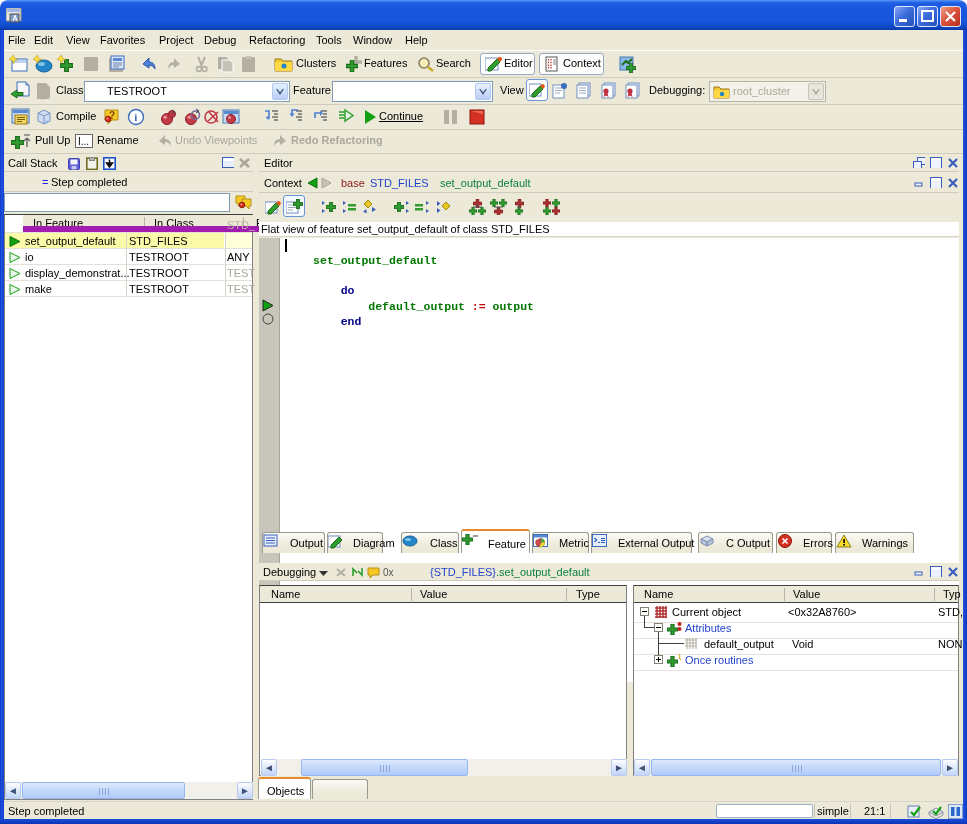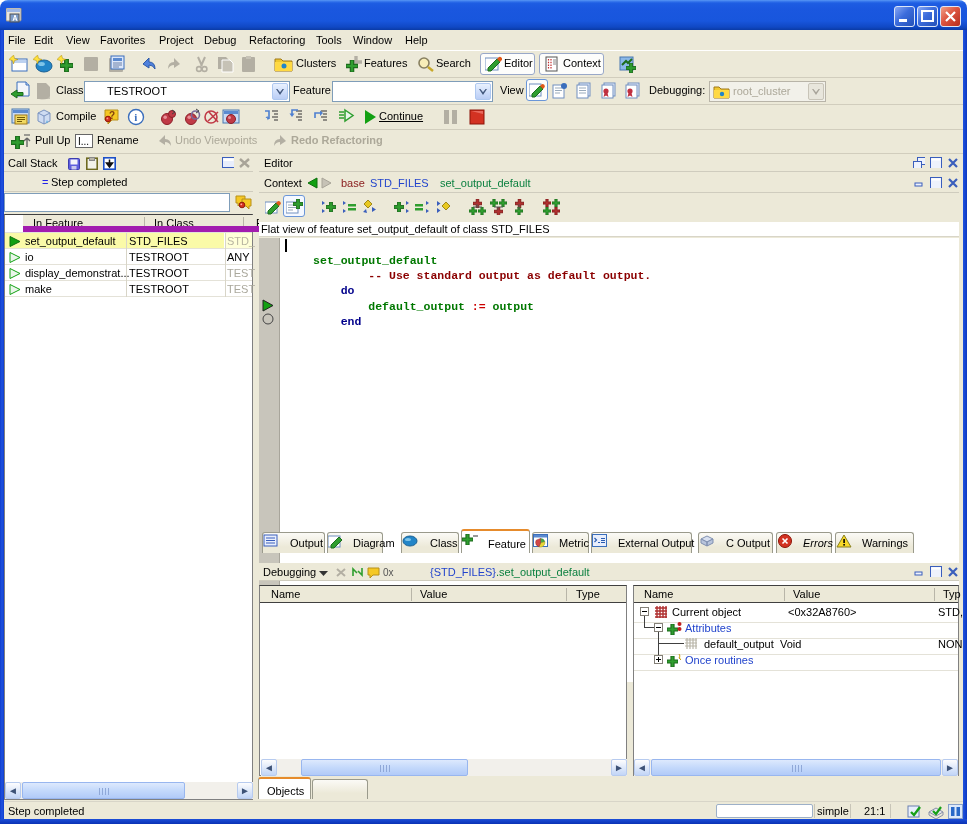--- a/index.html
+++ b/index.html
@@ -402,21 +402,21 @@
       <div class="abs" style="left:220px;top:2px;width:1px;height:13px;background:#b8b5a8;"></div>
     </div>
 
     <div class="abs hl" style="left:0;top:18px;width:219px;background:#fafaa8;"></div>
     <div class="abs hl" style="left:220px;top:18px;width:27px;background:#ffffd8;"></div>
     <svg class="ic" style="left:4px;top:21px;" width="13" height="11">
           <path d="M1 0.5l10 5-10 5z" fill="#12a012" stroke="#0c700c"></path>
         </svg>
     <span class="cell" style="left:20px;top:20px;width:100px;">set_output_default</span>
     <span class="cell" style="left:124px;top:20px;">STD_FILES</span>
-    <span class="cell" style="left:222px;top:20px;color:#b8b5a0;">STD_</span>
+    <span class="cell" style="left:222px;top:4px;color:#b8b5a0;">STD_</span>
     <svg class="ic" style="left:4px;top:37px;" width="13" height="11">
           <path d="M1 0.5l10 5-10 5z" fill="#eaf6ea" stroke="#12a012"></path>
         </svg>
     <span class="cell" style="left:20px;top:36px;">io</span>
     <span class="cell" style="left:124px;top:36px;">TESTROOT</span>
     <span class="cell" style="left:222px;top:36px;">ANY</span>
     <svg class="ic" style="left:4px;top:53px;" width="13" height="11">
           <path d="M1 0.5l10 5-10 5z" fill="#eaf6ea" stroke="#12a012"></path>
         </svg>
     <span class="cell" style="left:20px;top:52px;width:104px;">display_demonstrat...</span>
@@ -562,21 +562,20 @@
     <div class="abs" style="left:0;top:0;width:21px;height:444px;background:#c8c5bb;border-right:1px solid #a8a59b;"></div>
     <svg class="ic" style="left:2px;top:61px;" width="15" height="13">
           <path d="M2 1l10 5.5L2 12z" fill="#12a012" stroke="#222"></path>
         </svg>
     <circle class="ic"></circle>
     <svg class="ic" style="left:3px;top:75px;" width="13" height="12">
           <circle cx="6" cy="6" r="5" fill="none" stroke="#444"></circle>
         </svg>
     <div class="abs" style="left:26px;top:1px;width:1.5px;height:13px;background:#000;"></div>
     <div class="mono abs" style="left:26.5px;top:16px;color:#007800;">    set_output_default</div>
-    <div class="mono abs" style="left:26.5px;top:31px;color:#8b0000;">            -- Use standard output as default output.</div>
     <div class="mono abs" style="left:26.5px;top:46px;color:#00008b;">        do</div>
     <div class="mono abs" style="left:26.5px;top:62px;"><span style="color:#007800;">            default_output </span><span style="color:#cc0000;">:=</span><span style="color:#007800;"> output</span></div>
     <div class="mono abs" style="left:26.5px;top:77px;color:#00008b;">        end</div>
   </div>
 
   <div class="abs" style="left:0;top:528px;width:700px;height:26px;background:#ece9d8;">
   </div>
 </div>
 
 <div class="tab" style="left:262px;width:63px;">
@@ -631,21 +630,21 @@
         <path d="M2 6l6-3 6 3-6 3z" fill="#d8e0f0" stroke="#8090b0"></path>
         <path d="M2 6v4l6 3v-4zM14 6v4l-6 3v-4z" fill="#b8c4dc" stroke="#8090b0"></path>
       </svg>
       <b style="left:27px;">C Output</b>
     </div>
 <div class="tab" style="left:776px;width:56px;">
       <svg class="tabicon" width="16" height="16">
         <circle cx="8" cy="8" r="6.5" fill="#d33222" stroke="#8c1408"></circle>
         <path d="M5.5 5.5l5 5M10.5 5.5l-5 5" stroke="#fff" stroke-width="1.6"></path>
       </svg>
-      <b style="left:26px;font-style:italic;">Errors</b>
+      <b style="left:26px;">Errors</b>
     </div>
 <div class="tab" style="left:835px;width:79px;">
       <svg class="tabicon" width="16" height="16">
         <path d="M8 2l7 12H1z" fill="#f8d828" stroke="#888020"></path>
         <rect x="7.3" y="6" width="1.6" height="4" fill="#000"></rect>
         <rect x="7.3" y="11" width="1.6" height="1.6" fill="#000"></rect>
       </svg>
       <b style="left:26px;">Warnings</b>
     </div>
 
@@ -719,21 +718,21 @@
     <svg class="ic" style="left:33px;top:35px;" width="15" height="14">
           <use href="#plus" x="0" y="3" width="11" height="11" fill="#2f9e2f" stroke="#1c6c1c"></use>
           <circle cx="12.5" cy="3" r="2" fill="#c02020"></circle>
           <circle cx="12.5" cy="8" r="2" fill="#c02020"></circle>
         </svg>
     <span class="cell" style="left:51px;top:36px;color:#2244cc;">Attributes</span>
     <svg class="ic" style="left:50px;top:51px;" width="15" height="14">
           <path d="M1 3h12M1 6h12M1 9h12M3 1v11M6 1v11M9 1v11M12 1v11" stroke="#b8b5a8" stroke-width="1.2"></path>
         </svg>
     <span class="cell" style="left:70px;top:52px;">default_output</span>
-    <span class="cell" style="left:146px;top:52px;">Void</span>
+    <span class="cell" style="left:158px;top:52px;">Void</span>
     <span class="cell" style="left:304px;top:52px;">NON</span>
     <svg class="ic" style="left:20px;top:69px;" width="9" height="9">
           <rect x="0.5" y="0.5" width="8" height="8" fill="#fff" stroke="#848078"></rect>
           <path d="M2 4.5h5M4.5 2v5" stroke="#000"></path>
         </svg>
     <svg class="ic" style="left:33px;top:67px;" width="15" height="14">
           <use href="#plus" x="0" y="3" width="11" height="11" fill="#2f9e2f" stroke="#1c6c1c"></use>
           <path d="M12 1q2 2 0 4l2 2" stroke="#c8a020" fill="#e8c830"></path>
         </svg>
     <span class="cell" style="left:51px;top:68px;color:#2244cc;">Once routines</span>

